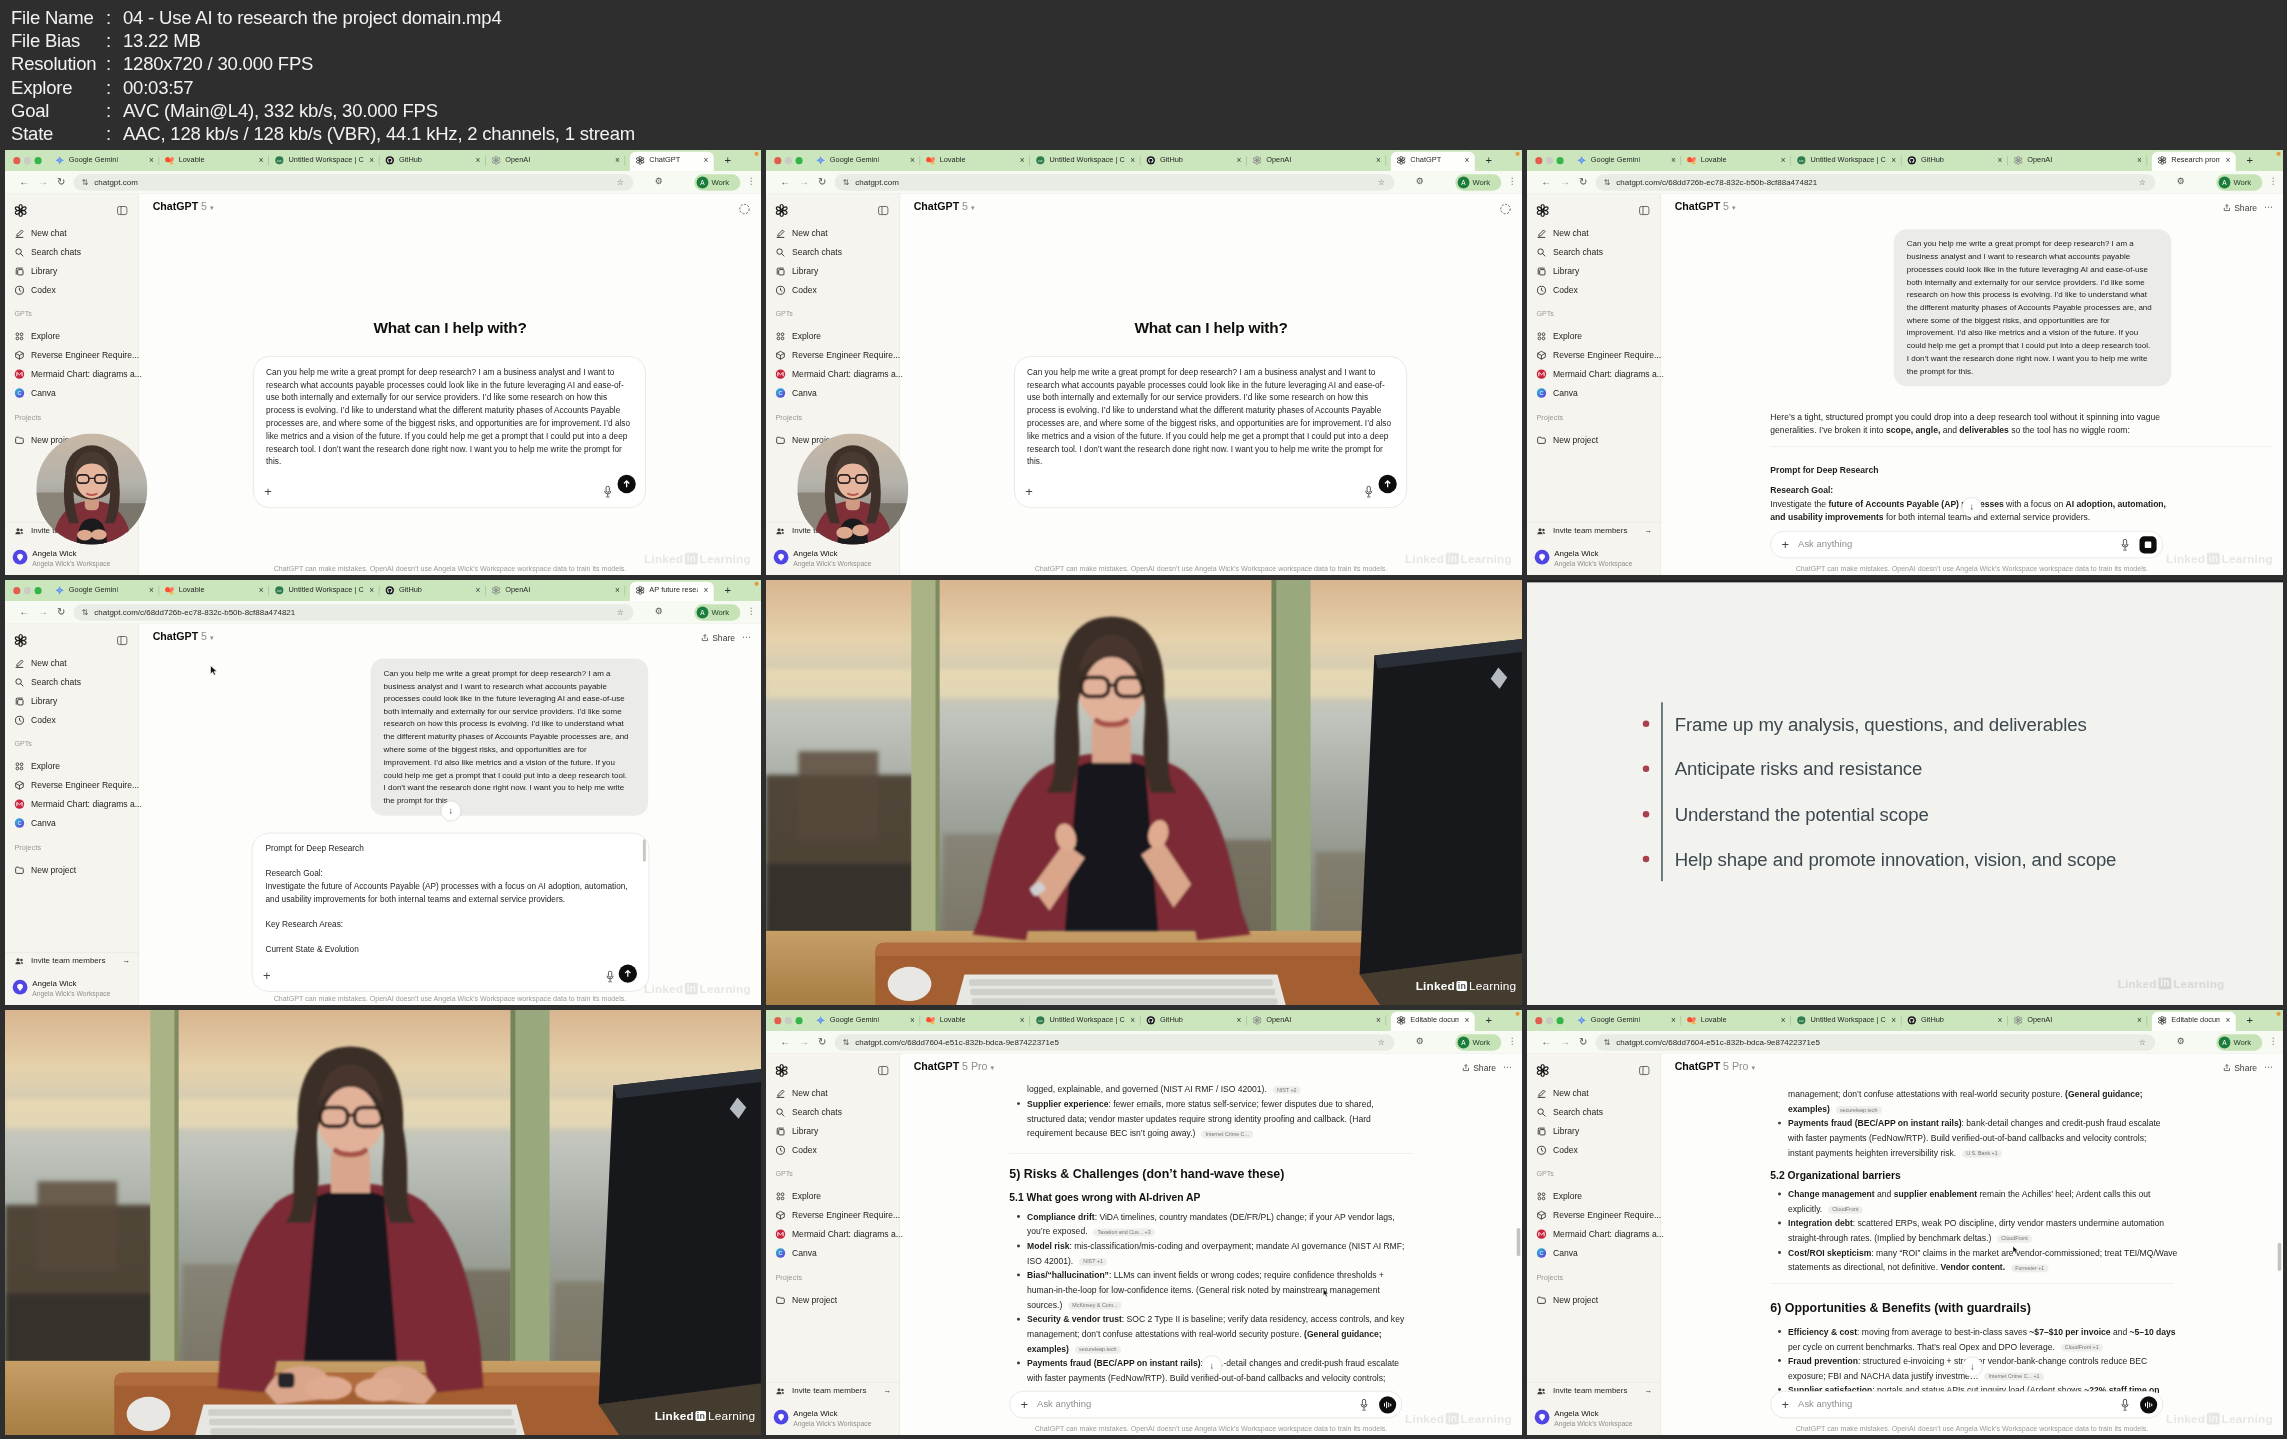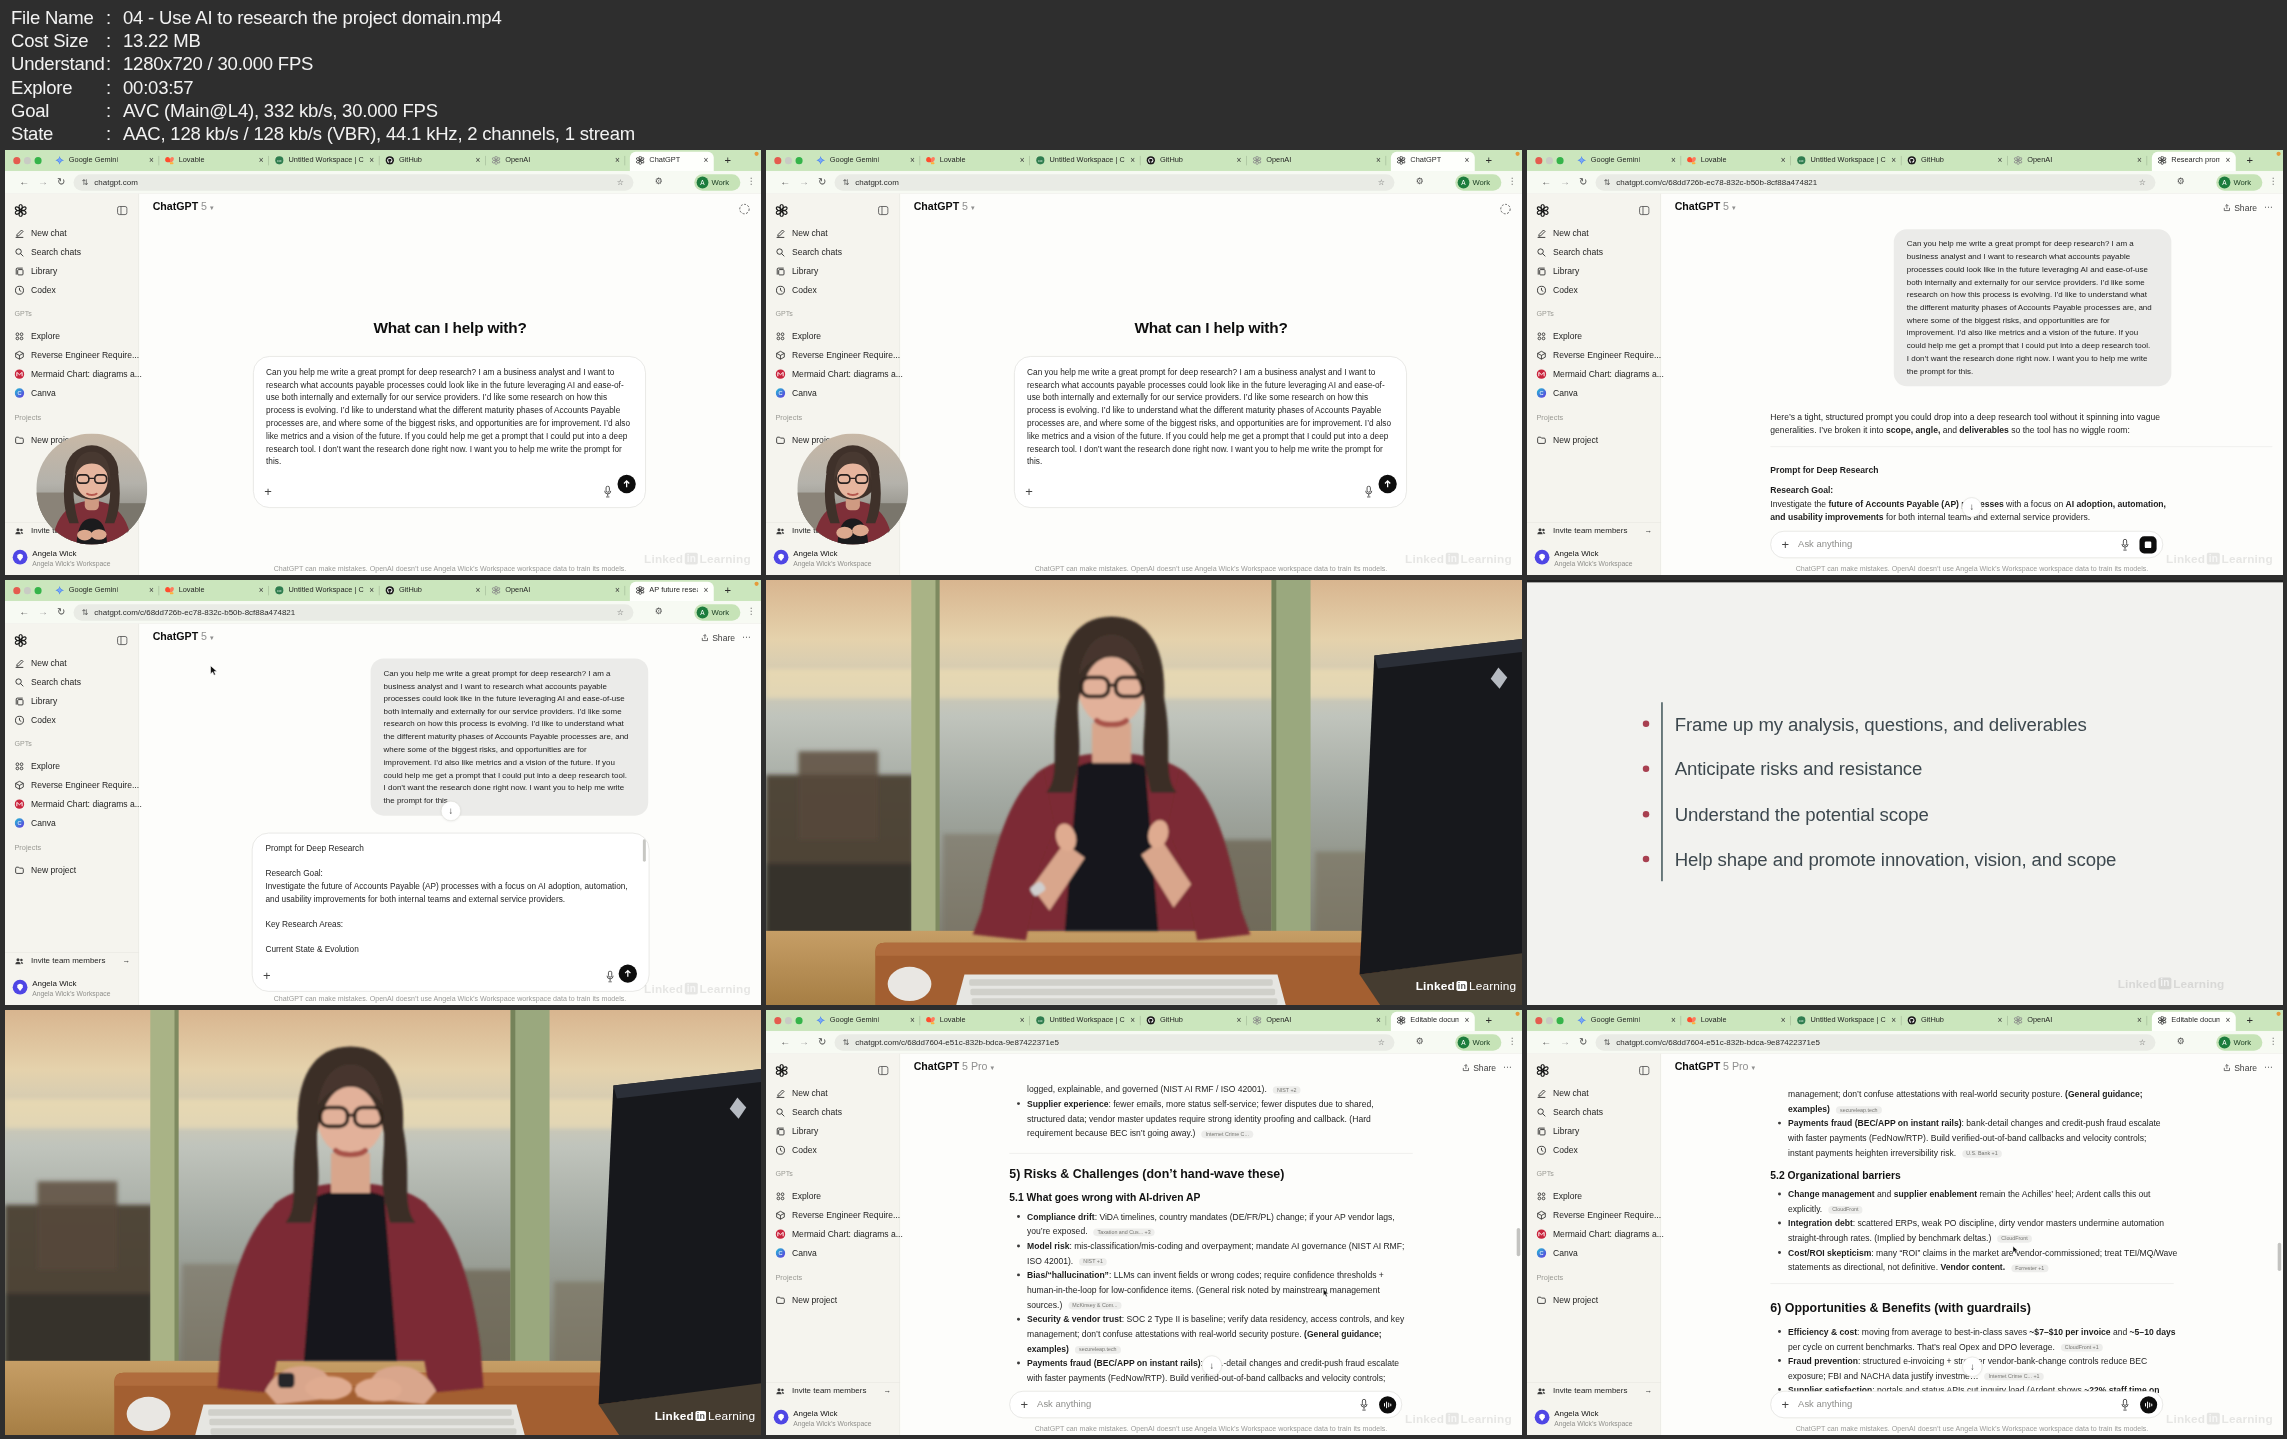--- a/index.html
+++ b/index.html
@@ -46,22 +46,22 @@
 .srcpill{display:inline-block;background:#ededeb;border-radius:8px;font-size:9px;line-height:13px;color:#777773;padding:0 7px;vertical-align:1px;margin-left:6px;white-space:nowrap}
 .h2d{font-size:21px;font-weight:700;color:#111}
 .h3d{font-size:17.5px;font-weight:700;color:#111}
 .bullet{position:absolute;width:5px;height:5px;border-radius:50%;background:#3a3a3a}
 .dwn{position:absolute;width:34px;height:34px;border-radius:50%;background:#fff;border:1px solid #e0e0dc;text-align:center;line-height:32px;font-size:16px;color:#333;box-shadow:0 1px 4px rgba(0,0,0,.08)}
 .plus{font-size:22px;color:#444}
 .cursor{position:absolute;width:13px;height:19px}
 </style></head><body>
 <div class="meta">
     <div class="r"><span class="ml">File Name</span><span class="mc">:</span>04 - Use AI to research the project domain.mp4</div>
-    <div class="r"><span class="ml">Cost Size</span><span class="mc">:</span>13.22 MB</div>
-    <div class="r"><span class="ml">Understand</span><span class="mc">:</span>1280x720 / 30.000 FPS</div>
+    <div class="r"><span class="ml">File Bias</span><span class="mc">:</span>13.22 MB</div>
+    <div class="r"><span class="ml">Resolution</span><span class="mc">:</span>1280x720 / 30.000 FPS</div>
     <div class="r"><span class="ml">Explore</span><span class="mc">:</span>00:03:57</div>
     <div class="r"><span class="ml">Goal</span><span class="mc">:</span>AVC (Main@L4), 332 kb/s, 30.000 FPS</div>
     <div class="r"><span class="ml">State</span><span class="mc">:</span>AAC, 128 kb/s / 128 kb/s (VBR), 44.1 kHz, 2 channels, 1 stream</div>
   </div>
 <div class="cell" style="left:5px;top:150px">
     <div class="sc">
       <div class="tabbar">
         <div class="tl" style="left:14px;background:#e45b4f"></div>
         <div class="tl" style="left:32px;background:#c9cbc4"></div>
         <div class="tl" style="left:50px;background:#35b44a"></div>

